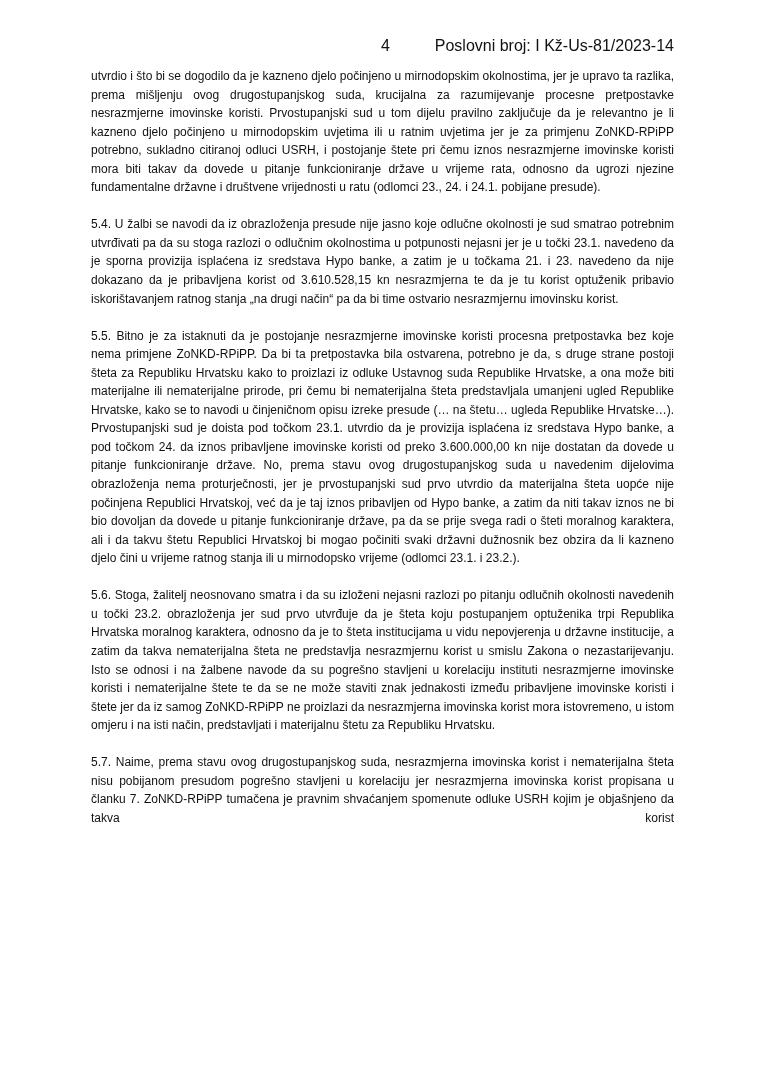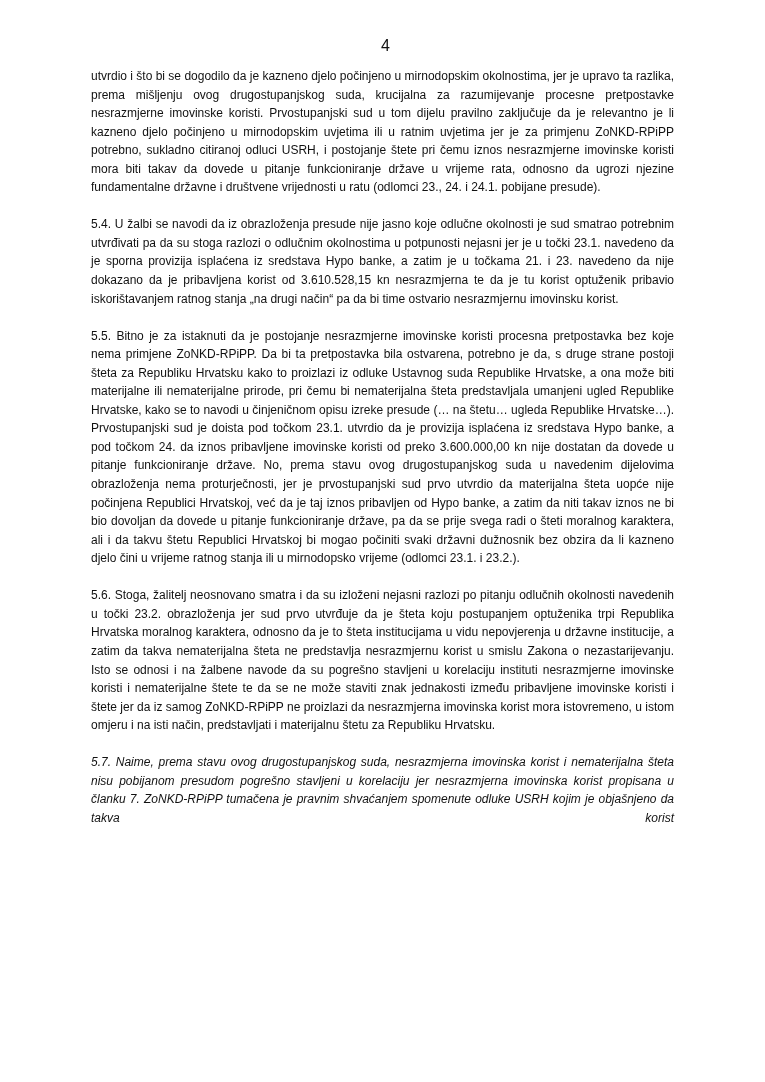--- a/index.html
+++ b/index.html
@@ -10,21 +10,22 @@
   .case-no { position:absolute; right:0; top:0; }
   .body { position:absolute; top:67px; left:0; width:583px; font-size:12px; line-height:18.55px; }
   .para { margin:0 0 18.55px 0; text-align:justify; text-align-last:left; }
 </style>
 </head>
 <body>
 
 <div class="page">
   <div class="header">
     <span class="page-num">4</span>
+    <span class="case-no">Poslovni broj: I Kž-Us-81/2023-14</span>
   </div>
   <div class="body">
     <p class="para">utvrdio i što bi se dogodilo da je kazneno djelo počinjeno u mirnodopskim okolnostima, jer je upravo ta razlika, prema mišljenju ovog drugostupanjskog suda, krucijalna za razumijevanje procesne pretpostavke nesrazmjerne imovinske koristi. Prvostupanjski sud u tom dijelu pravilno zaključuje da je relevantno je li kazneno djelo počinjeno u mirnodopskim uvjetima ili u ratnim uvjetima jer je za primjenu ZoNKD-RPiPP potrebno, sukladno citiranoj odluci USRH, i postojanje štete pri čemu iznos nesrazmjerne imovinske koristi mora biti takav da dovede u pitanje funkcioniranje države u vrijeme rata, odnosno da ugrozi njezine fundamentalne državne i društvene vrijednosti u ratu (odlomci 23., 24. i 24.1. pobijane presude).</p>
     <p class="para">5.4. U žalbi se navodi da iz obrazloženja presude nije jasno koje odlučne okolnosti je sud smatrao potrebnim utvrđivati pa da su stoga razlozi o odlučnim okolnostima u potpunosti nejasni jer je u točki 23.1. navedeno da je sporna provizija isplaćena iz sredstava Hypo banke, a zatim je u točkama 21. i 23. navedeno da nije dokazano da je pribavljena korist od 3.610.528,15 kn nesrazmjerna te da je tu korist optuženik pribavio iskorištavanjem ratnog stanja „na drugi način“ pa da bi time ostvario nesrazmjernu imovinsku korist.</p>
     <p class="para">5.5. Bitno je za istaknuti da je postojanje nesrazmjerne imovinske koristi procesna pretpostavka bez koje nema primjene ZoNKD-RPiPP. Da bi ta pretpostavka bila ostvarena, potrebno je da, s druge strane postoji šteta za Republiku Hrvatsku kako to proizlazi iz odluke Ustavnog suda Republike Hrvatske, a ona može biti materijalne ili nematerijalne prirode, pri čemu bi nematerijalna šteta predstavljala umanjeni ugled Republike Hrvatske, kako se to navodi u činjeničnom opisu izreke presude (… na štetu… ugleda Republike Hrvatske…). Prvostupanjski sud je doista pod točkom 23.1. utvrdio da je provizija isplaćena iz sredstava Hypo banke, a pod točkom 24. da iznos pribavljene imovinske koristi od preko 3.600.000,00 kn nije dostatan da dovede u pitanje funkcioniranje države. No, prema stavu ovog drugostupanjskog suda u navedenim dijelovima obrazloženja nema proturječnosti, jer je prvostupanjski sud prvo utvrdio da materijalna šteta uopće nije počinjena Republici Hrvatskoj, već da je taj iznos pribavljen od Hypo banke, a zatim da niti takav iznos ne bi bio dovoljan da dovede u pitanje funkcioniranje države, pa da se prije svega radi o šteti moralnog karaktera, ali i da takvu štetu Republici Hrvatskoj bi mogao počiniti svaki državni dužnosnik bez obzira da li kazneno djelo čini u vrijeme ratnog stanja ili u mirnodopsko vrijeme (odlomci 23.1. i 23.2.).</p>
     <p class="para">5.6. Stoga, žalitelj neosnovano smatra i da su izloženi nejasni razlozi po pitanju odlučnih okolnosti navedenih u točki 23.2. obrazloženja jer sud prvo utvrđuje da je šteta koju postupanjem optuženika trpi Republika Hrvatska moralnog karaktera, odnosno da je to šteta institucijama u vidu nepovjerenja u državne institucije, a zatim da takva nematerijalna šteta ne predstavlja nesrazmjernu korist u smislu Zakona o nezastarijevanju. Isto se odnosi i na žalbene navode da su pogrešno stavljeni u korelaciju instituti nesrazmjerne imovinske koristi i nematerijalne štete te da se ne može staviti znak jednakosti između pribavljene imovinske koristi i štete jer da iz samog ZoNKD-RPiPP ne proizlazi da nesrazmjerna imovinska korist mora istovremeno, u istom omjeru i na isti način, predstavljati i materijalnu štetu za Republiku Hrvatsku.</p>
-    <p class="para" style="text-align-last:justify;font-style:italic;">5.7. Naime, prema stavu ovog drugostupanjskog suda, nesrazmjerna imovinska korist i nematerijalna šteta nisu pobijanom presudom pogrešno stavljeni u korelaciju jer nesrazmjerna imovinska korist propisana u članku 7. ZoNKD-RPiPP tumačena je pravnim shvaćanjem spomenute odluke USRH kojim je objašnjeno da takva korist</p>
+    <p class="para" style="text-align-last:justify;">5.7. Naime, prema stavu ovog drugostupanjskog suda, nesrazmjerna imovinska korist i nematerijalna šteta nisu pobijanom presudom pogrešno stavljeni u korelaciju jer nesrazmjerna imovinska korist propisana u članku 7. ZoNKD-RPiPP tumačena je pravnim shvaćanjem spomenute odluke USRH kojim je objašnjeno da takva korist</p>
   </div>
 </div>
 
 </body></html>

